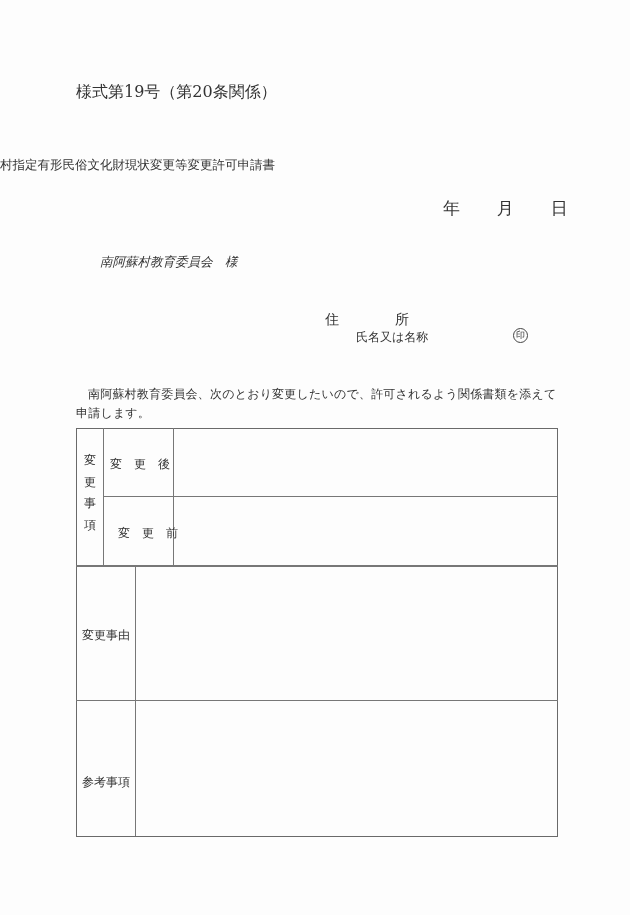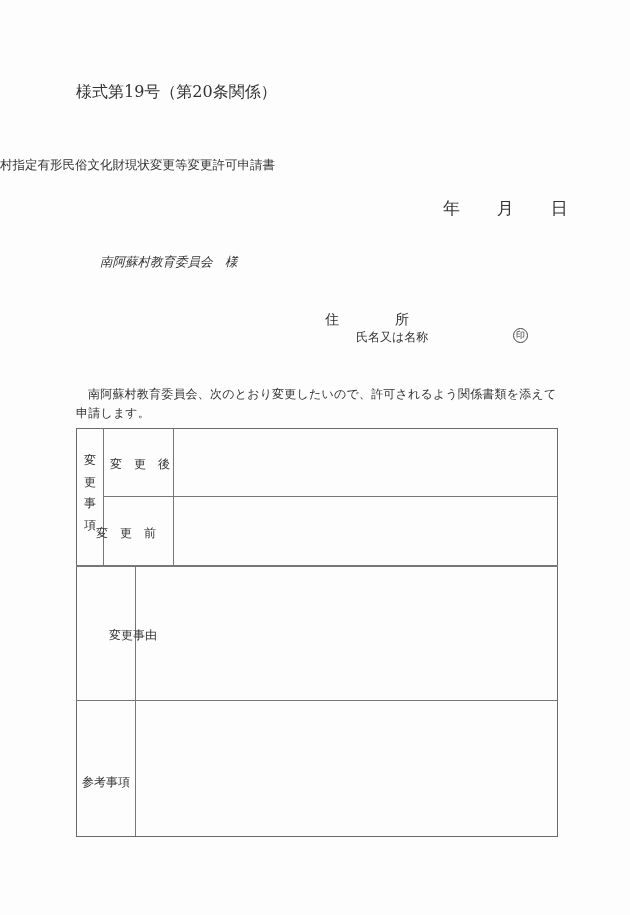--- a/index.html
+++ b/index.html
@@ -59,20 +59,20 @@
 <div class="vtext" style="left:83px; top:450px;">
   <div>変</div>
   <div>更</div>
   <div>事</div>
   <div>項</div>
 </div>
 
 <div class="cell-text" style="left:110px; top:456px;">変　更　後</div>
 <div class="cell-text" style="left:174px; top:429px; width:382px; height:67px;"></div>
 
-<div class="cell-text" style="left:96px; top:525px;">変　更　前</div>
+<div class="cell-text" style="left:118px; top:525px;">変　更　前</div>
 <div class="cell-text" style="left:174px; top:497px; width:382px; height:67px;"></div>
 
-<div class="cell-text" style="left:82px; top:627px;margin-left:27px;">変更事由</div>
+<div class="cell-text" style="left:82px; top:627px;">変更事由</div>
 <div class="cell-text" style="left:136px; top:567px; width:420px; height:132px;"></div>
 
 <div class="cell-text" style="left:82px; top:762px;margin-top:12px;">参考事項</div>
 <div class="cell-text" style="left:136px; top:701px; width:420px; height:134px;"></div>
 
 </body></html>

